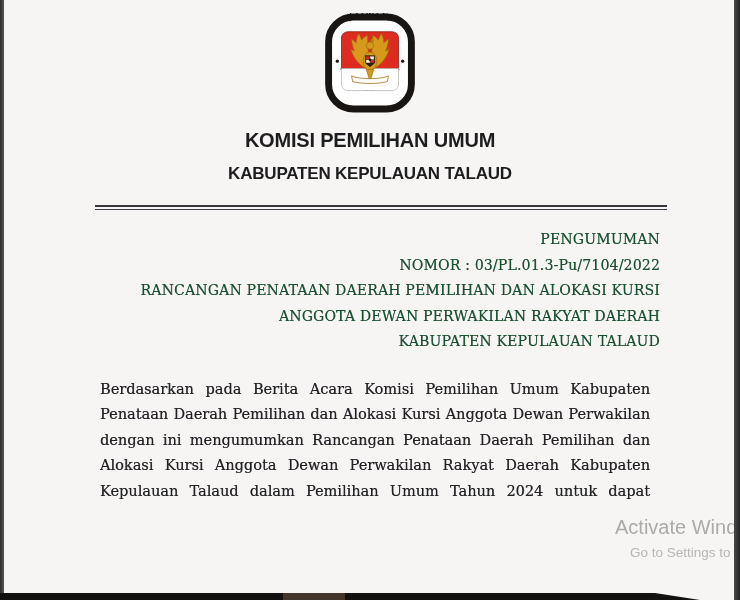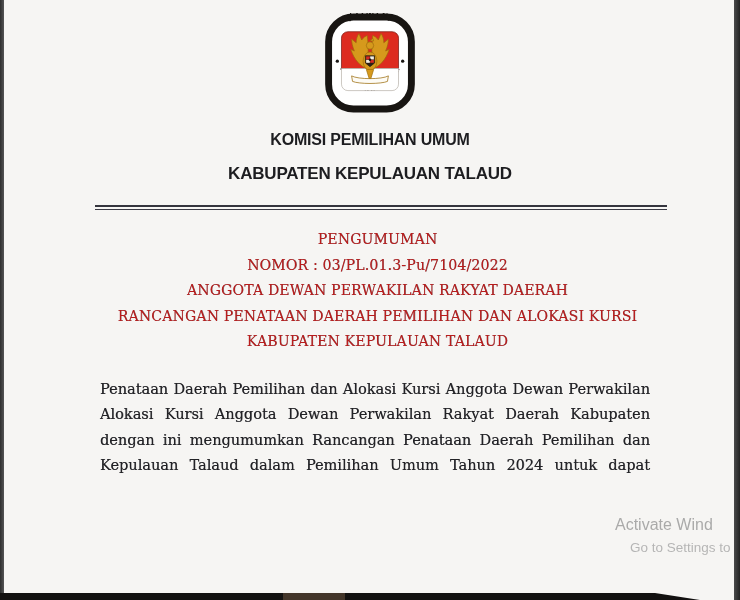--- a/index.html
+++ b/index.html
@@ -13,32 +13,32 @@
   .edge.left{left:0;width:4px;background:linear-gradient(to right,#2e2e2e,#555);}
   .edge.right{right:0;width:6px;background:linear-gradient(to right,#4a4a4a,#222);}
 
   
   .logo-wrap{margin:13px auto 0 auto;width:92px;height:100px;}
   .lh1,.lh2{
     text-align:center;color:#1d1d20;
     font-family:"Liberation Sans", sans-serif;
     font-weight:700;letter-spacing:-0.2px;
   }
-  .lh1{margin-top:16px;font-size:16px;line-height:22px;}
+  .lh1{margin-top:16px;font-size:20px;line-height:22px;}
   .lh2{margin-top:12px;font-size:17px;line-height:22px;}
   .rule{
     margin:20px 0 0 95px;width:572px;height:2px;
     border-top:2px solid #35353d;border-bottom:1.5px solid #3a3a44;
   }
 
   
   .announce{
-    margin:17px 0 4px 95px;width:565px;text-align:center;
+    margin:17px 0 4px 95px;width:565px;text-align:right;
     font-family:"DejaVu Serif","Liberation Serif",serif;
-    font-size:14px;line-height:25.5px;color:#b91c1c;
+    font-size:14px;line-height:25.5px;color:#14532d;
     letter-spacing:0.2px;
     text-shadow:0.3px 0 0 rgba(40,40,50,0.55);
   }
   .announce .aline{white-space:nowrap;}
 
   
   .para{
     margin:22px 90px 0 100px;width:550px;
     font-family:"DejaVu Serif","Liberation Serif",serif;
     font-size:14.5px;line-height:25.5px;color:#222226;
@@ -48,21 +48,21 @@
     text-align:justify;text-align-last:justify;
     white-space:normal;
   }
 
   
   .watermark{
     position:absolute;left:615px;top:516px;width:120px;height:50px;
     overflow:hidden;z-index:5;pointer-events:none;
     font-family:"Liberation Sans", sans-serif;color:#9d9d9d;
   }
-  .wm1{font-size:16px;font-weight:400;white-space:nowrap;opacity:0.85;}
+  .wm1{font-size:20px;font-weight:400;white-space:nowrap;opacity:0.85;}
   .wm2{font-size:13.5px;white-space:nowrap;margin:6px 0 0 15px;opacity:0.8;color:#a6a6a6;}
 
   
   .bottombar{
     position:absolute;left:0;top:593px;width:700px;height:7px;
     background:#131110;z-index:7;
     clip-path:polygon(0 0, 655px 0, 700px 100%, 0 100%);
   }
   .brown-seg{position:absolute;left:283px;top:0;width:62px;height:100%;background:#433529;}
 </style>
@@ -126,30 +126,31 @@
 
   <div class="lh1">KOMISI PEMILIHAN UMUM</div>
   <div class="lh2">KABUPATEN KEPULAUAN TALAUD</div>
 
   <div class="rule"></div>
 
   <div class="announce">
     <div class="aline">PENGUMUMAN</div>
     <div class="aline">NOMOR : 03/PL.01.3-Pu/7104/2022</div>
     <div>
+        <div class="aline">RANCANGAN PENATAAN DAERAH PEMILIHAN DAN ALOKASI KURSI</div>
         <div class="aline">ANGGOTA DEWAN PERWAKILAN RAKYAT DAERAH</div>
-        <div class="aline">RANCANGAN PENATAAN DAERAH PEMILIHAN DAN ALOKASI KURSI</div>
         <div class="aline">KABUPATEN KEPULAUAN TALAUD</div>
       </div>
   </div>
 
   <div class="para">
+      <div class="bline">Berdasarkan pada Berita Acara Komisi Pemilihan Umum Kabupaten</div>
       <div class="bline">Penataan Daerah Pemilihan dan Alokasi Kursi Anggota Dewan Perwakilan</div>
+      <div class="bline">dengan ini mengumumkan Rancangan Penataan Daerah Pemilihan dan</div>
       <div class="bline">Alokasi Kursi Anggota Dewan Perwakilan Rakyat Daerah Kabupaten</div>
-      <div class="bline">dengan ini mengumumkan Rancangan Penataan Daerah Pemilihan dan</div>
       <div class="bline">Kepulauan Talaud dalam Pemilihan Umum Tahun 2024 untuk dapat</div>
     </div>
 
   <div class="watermark">
     <div class="wm1">Activate Wind</div>
     <div class="wm2">Go to Settings to a</div>
   </div>
 
   <div class="bottombar">
     <div class="brown-seg"></div>

